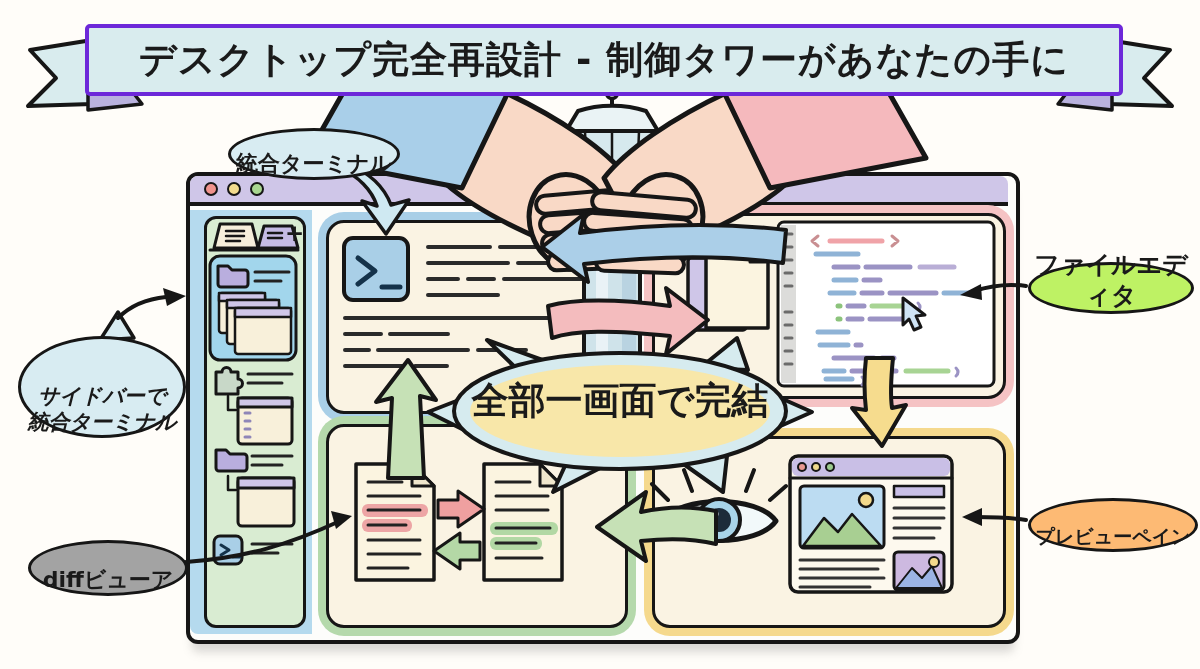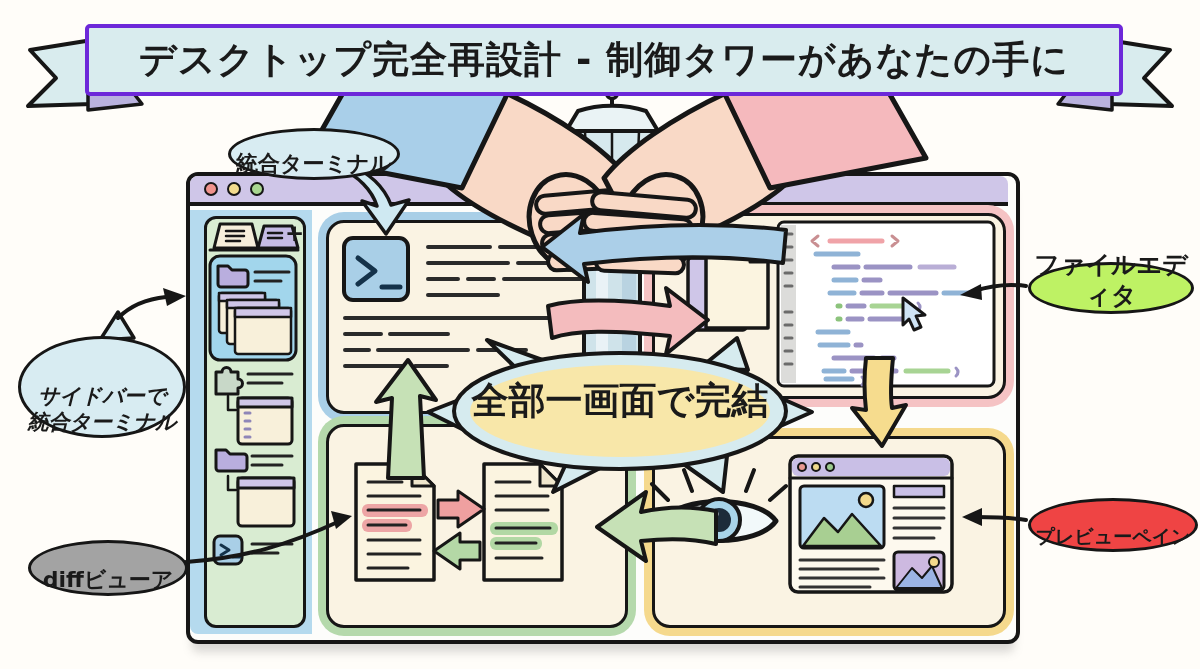--- a/index.html
+++ b/index.html
@@ -22,21 +22,21 @@
   
   .banner{left:85px;top:24px;width:1030px;height:64px;background:#d9ecee;border:4px solid #6d28d9;border-radius:5px;
           z-index:8;display:flex;align-items:center;justify-content:center;}
   .banner-title{font-size:37px;font-weight:700;letter-spacing:1px;white-space:nowrap;}
   
   .oval{border:3.5px solid #161616;border-radius:50%;display:flex;flex-direction:column;align-items:center;
         justify-content:flex-end;z-index:7;font-weight:700;text-align:center;line-height:1.25;}
   .lbl-terminal{left:228px;top:128px;width:166px;height:46px;background:#d8ecf2;font-size:22px;}
   .lbl-sidebar{left:18px;top:336px;width:162px;height:96px;background:#d8ecf2;font-size:21px;font-style:italic;}
   .lbl-editor{left:1028px;top:262px;width:160px;height:46px;background:#bef264;font-size:25px;}
-  .lbl-preview{left:1028px;top:498px;width:164px;height:48px;background:#ef4444;font-size:19px;}
+  .lbl-preview{left:1028px;top:498px;width:164px;height:48px;background:#fdba74;font-size:19px;}
   .lbl-diff{left:28px;top:540px;width:154px;height:50px;background:#a3a3a3;font-size:22px;}
   
   .bubble-text{left:468px;top:376px;width:304px;height:50px;z-index:6;display:flex;align-items:center;
                justify-content:center;font-size:37px;font-weight:700;white-space:nowrap;}
   .plus{left:285px;top:220px;z-index:6;font-size:23px;font-weight:700;}
   svg.overlay{position:absolute;left:0;top:0;z-index:5;}
 </style>
 </head>
 <body>
 

